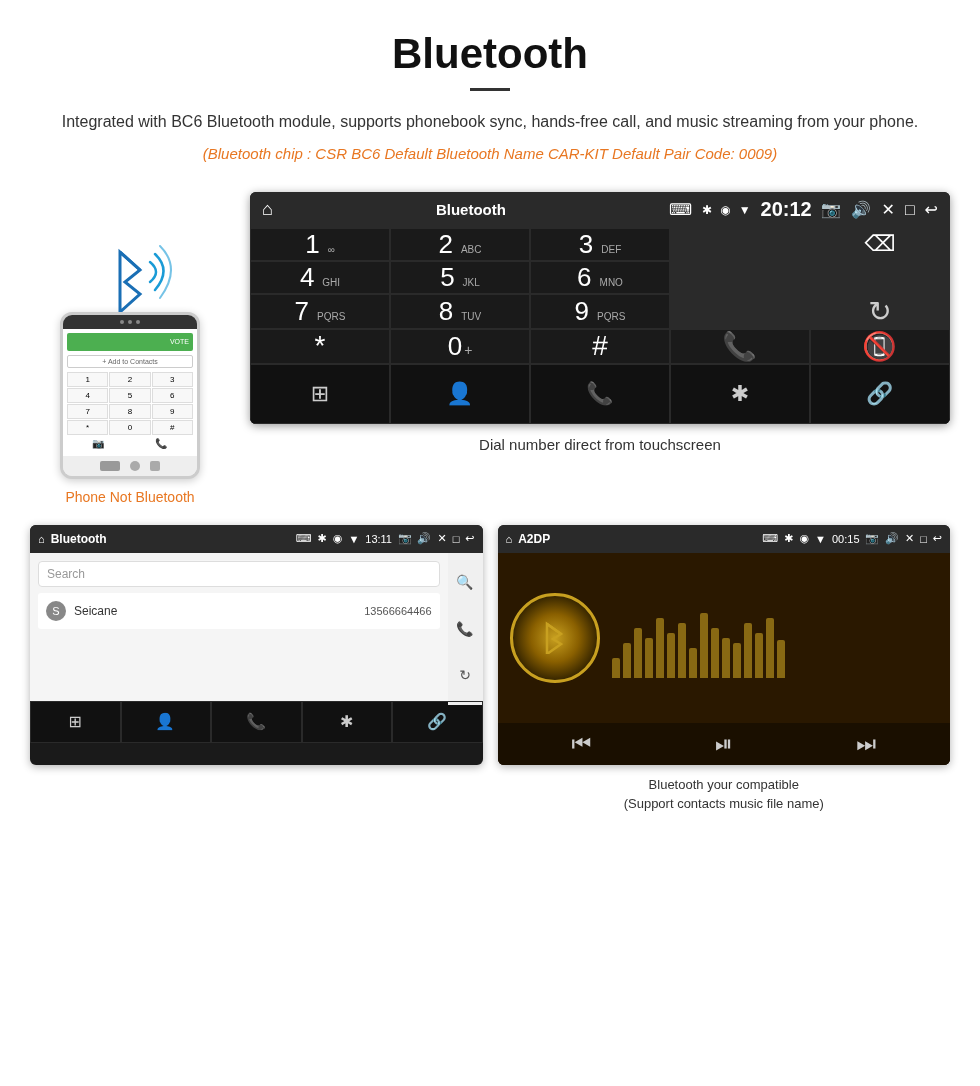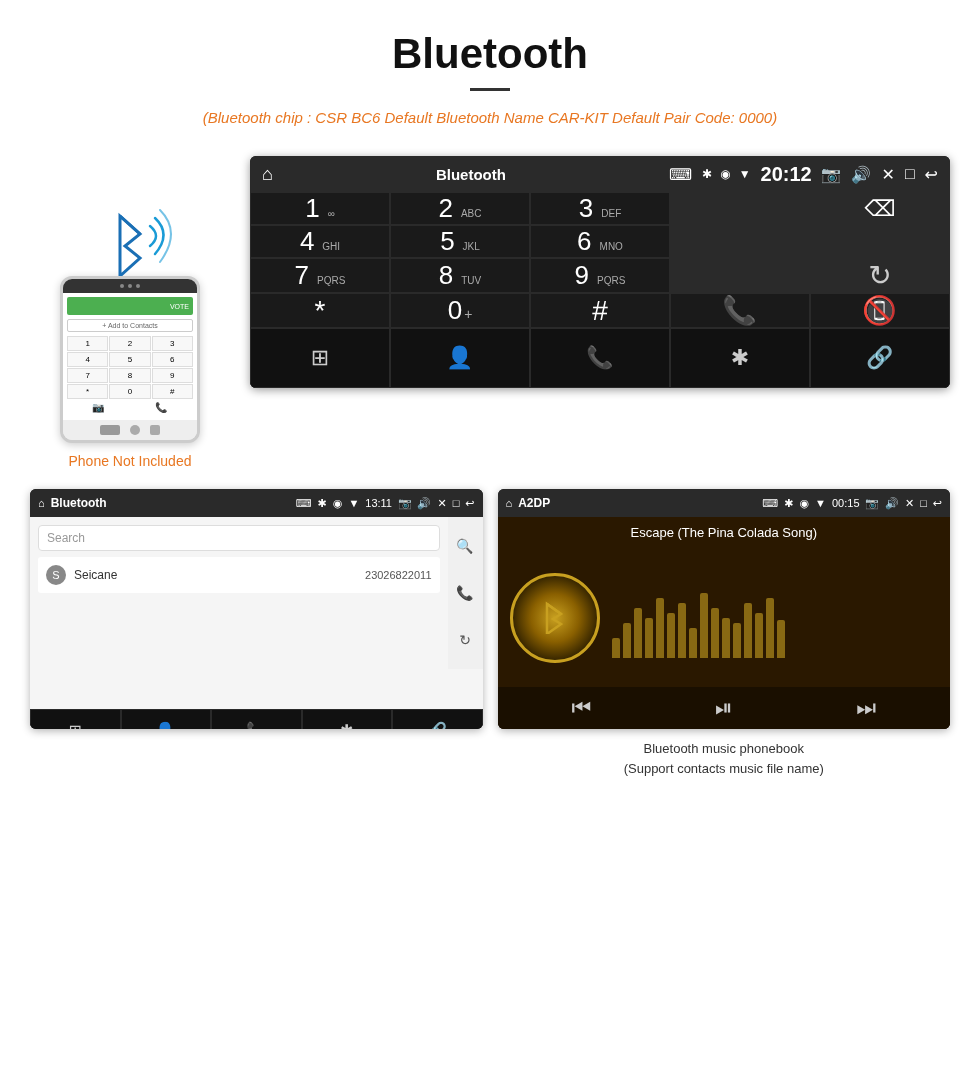--- a/index.html
+++ b/index.html
@@ -337,21 +337,22 @@
       margin-top: 10px;
       line-height: 1.5;
     }
   </style>
 </head>
 <body>
 
 <div class="header-section">
   <h1 class="header-title">Bluetooth</h1>
   <div class="header-divider"></div>
-  <p class="header-specs">(Bluetooth chip : CSR BC6    Default Bluetooth Name CAR-KIT    Default Pair Code: 0000)</p>
+  <p class="header-description">Integrated with BC6 Bluetooth module, supports phonebook sync, hands-free call, and music streaming from your phone.</p>
+  <p class="header-specs">(Bluetooth chip : CSR BC6    Default Bluetooth Name CAR-KIT    Default Pair Code: 0009)</p>
 </div>
 
 <div class="main-content">
 
   <div class="phone-section">
 
     <div class="bluetooth-signal">
       <svg viewBox="0 0 90 80" width="90" height="80">
 
         <path d="M30 60 L30 20 L50 38 L35 50 L50 62 L30 80 Z" stroke="#1a6fb5" stroke-width="3" fill="none"></path>
@@ -393,21 +394,21 @@
           <span style="font-size:10px; color:#4caf50;">📞</span>
         </div>
       </div>
       <div class="phone-bottom-bar">
         <div style="width:20px;height:10px;background:#999;border-radius:2px;"></div>
         <div style="width:10px;height:10px;background:#aaa;border-radius:50%;"></div>
         <div style="width:10px;height:10px;background:#aaa;border-radius:2px;"></div>
       </div>
     </div>
 
-    <div class="phone-not-included">Phone Not Included</div>
+    <div class="phone-not-included">Phone Not Bluetooth</div>
   </div>
 
   <div class="car-screen-main">
     <div class="car-screen">
 
       <div class="car-status-bar">
         <span style="font-size:18px;">⌂</span>
         <span class="car-status-title">Bluetooth</span>
         <span>⌨</span>
         <div class="car-status-icons">
@@ -500,20 +501,21 @@
         <div class="dial-key" style="font-size:28px; color:#e53935;">📵</div>
 
         <div class="dial-bottom-key" style="border:1px solid #2a2a2a; background:#111; height:60px; display:flex; align-items:center; justify-content:center; font-size:22px; color:#ccc;">⊞</div>
         <div class="dial-bottom-key" style="border:1px solid #2a2a2a; background:#111; height:60px; display:flex; align-items:center; justify-content:center; font-size:22px; color:#ccc;">👤</div>
         <div class="dial-bottom-key" style="border:1px solid #2a2a2a; background:#111; height:60px; display:flex; align-items:center; justify-content:center; font-size:22px; color:#ccc;">📞</div>
         <div class="dial-bottom-key" style="border:1px solid #2a2a2a; background:#111; height:60px; display:flex; align-items:center; justify-content:center; font-size:22px; color:#ccc;">✱</div>
         <div class="dial-bottom-key" style="border:1px solid #2a2a2a; background:#111; height:60px; display:flex; align-items:center; justify-content:center; font-size:22px; color:#ccc;">🔗</div>
       </div>
     </div>
 
+    <div class="dial-caption">Dial number direct from touchscreen</div>
   </div>
 </div>
 
 <div class="bottom-section">
 
   <div class="bottom-left">
     <div class="small-car-screen">
 
       <div class="small-status-bar">
         <span>⌂</span>
@@ -523,29 +525,29 @@
         <span>◉</span>
         <span>▼</span>
         <span>13:11</span>
         <span>📷</span>
         <span>🔊</span>
         <span>✕</span>
         <span>□</span>
         <span>↩</span>
       </div>
 
-      <div style="display:flex; background:#f5f5f5; height:192px;">
+      <div style="display:flex; background:#f5f5f5; height:148px;">
         <div style="flex:1; padding:8px;">
           <div class="search-bar">
             <span style="color:#999; font-size:12px;">Search</span>
           </div>
           <div class="contact-row">
             <div class="contact-letter">S</div>
             <span class="contact-name">Seicane</span>
-            <span class="contact-number">23026822011</span>
+            <span class="contact-number">13566664466</span>
           </div>
         </div>
         <div class="phonebook-right-icons">
           <span class="right-icon">🔍</span>
           <span class="right-icon">📞</span>
           <span class="right-icon">↻</span>
         </div>
       </div>
 
       <div class="small-bottom-bar">
@@ -570,21 +572,20 @@
         <span>▼</span>
         <span>00:15</span>
         <span>📷</span>
         <span>🔊</span>
         <span>✕</span>
         <span>□</span>
         <span>↩</span>
       </div>
 
       <div class="music-body">
-        <div class="music-title">Escape (The Pina Colada Song)</div>
         <div class="music-content">
           <div class="music-album">
             <span class="music-bt-icon">
               <svg width="40" height="40" viewBox="0 0 40 40">
                 <path d="M12 30 L12 10 L26 20 L18 25 L26 30 L12 40 Z" stroke="#c8a020" stroke-width="2.5" fill="none"></path>
                 <path d="M12 10 L26 20" stroke="#c8a020" stroke-width="2.5" fill="none"></path>
               </svg>
             </span>
           </div>
           <div class="music-visualizer" id="music-vis">
@@ -607,18 +608,18 @@
             </div>
         </div>
         <div class="music-controls">
           <span class="music-ctrl">⏮</span>
           <span class="music-ctrl">⏯</span>
           <span class="music-ctrl">⏭</span>
         </div>
       </div>
     </div>
     <div class="screen-caption">
-      <span>Bluetooth music phonebook</span><br>
+      <span>Bluetooth your compatible</span><br>
       <span>(Support contacts music file name)</span>
     </div>
   </div>
 
 </div>
 
 </body></html>

